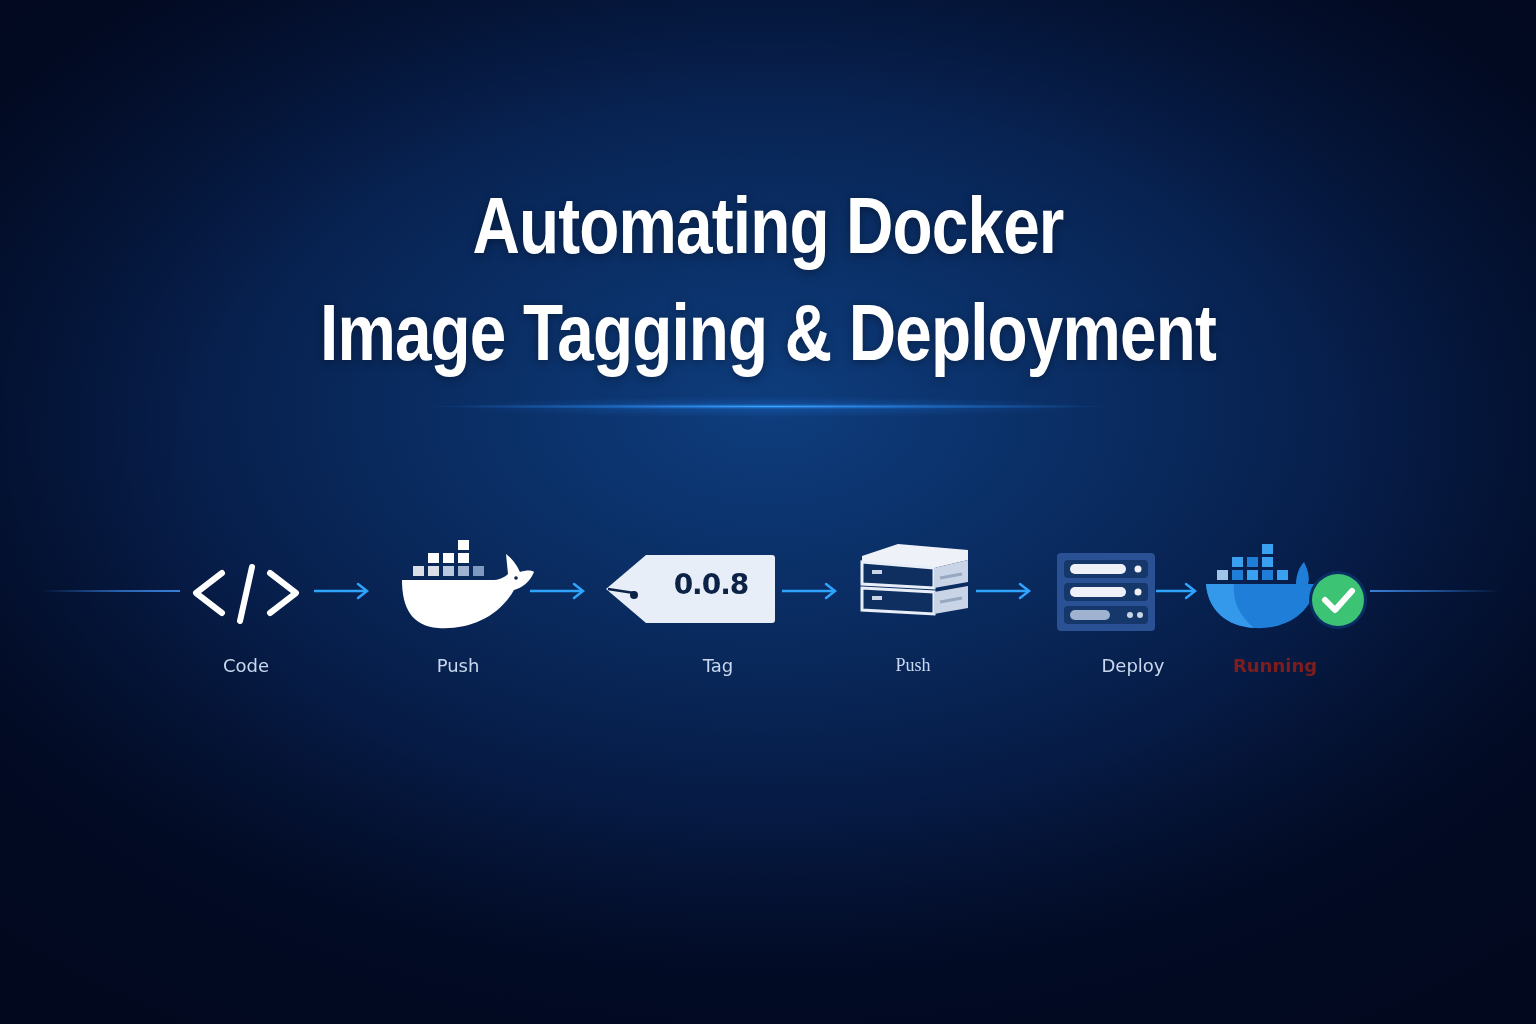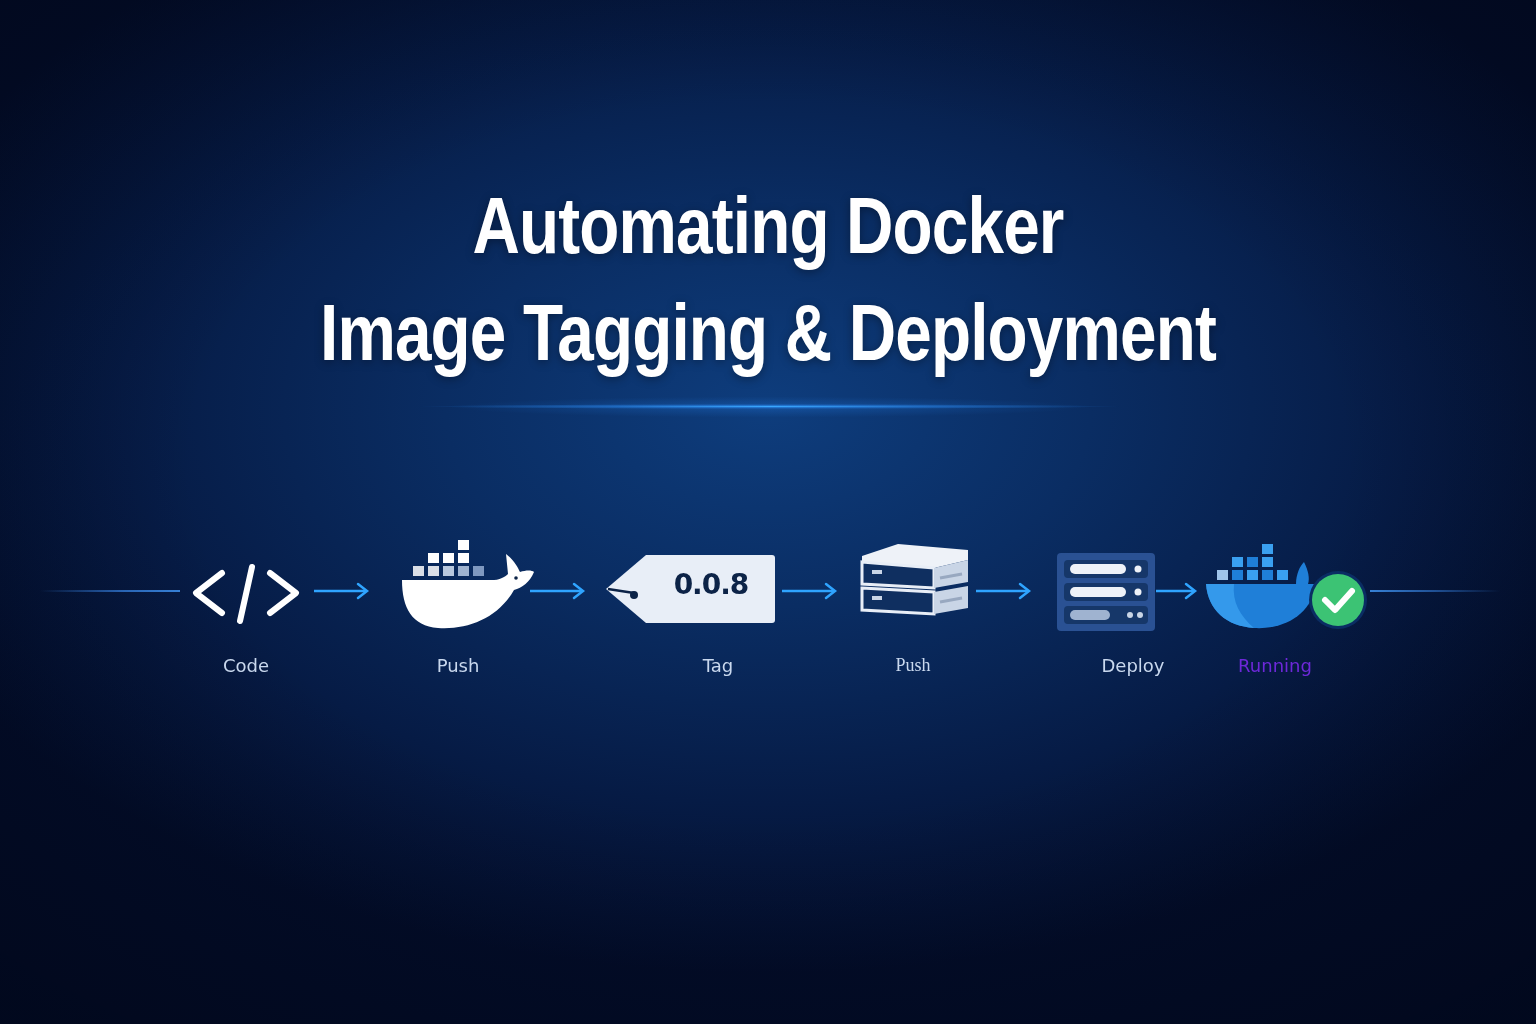--- a/index.html
+++ b/index.html
@@ -37,21 +37,21 @@
     position:absolute; top:590px; height:2px;
     background: linear-gradient(90deg, rgba(30,90,180,0) 0%, rgba(50,120,210,0.8) 60%, rgba(60,140,230,0.9) 100%);
   }
   .flow-line.right { background: linear-gradient(90deg, rgba(60,140,230,0.9) 0%, rgba(50,120,210,0.6) 50%, rgba(30,90,180,0) 100%); }
   .arrow { position:absolute; top:582px; width:56px; height:18px; }
   .step-label {
     position:absolute; top:655px; font-size:18px; 
     transform: translateX(-50%); color:#c9d8ee; white-space:nowrap;
     font-family: "DejaVu Sans", sans-serif; font-weight:500;
   }
-  .step-label.active { color:#6d28d9; font-weight:normal; }
+  .step-label.active { color:#7f1d1d; font-weight:bold; }
   .icon { position:absolute; }
   .tag-text {
     position:absolute; left:656px; top:568px; width:110px; text-align:center;
     font-size:28px; font-weight:bold; color:#0c2347; font-family:"DejaVu Sans", sans-serif;
     letter-spacing:-1px;
   }
 </style>
 </head>
 <body>
 

